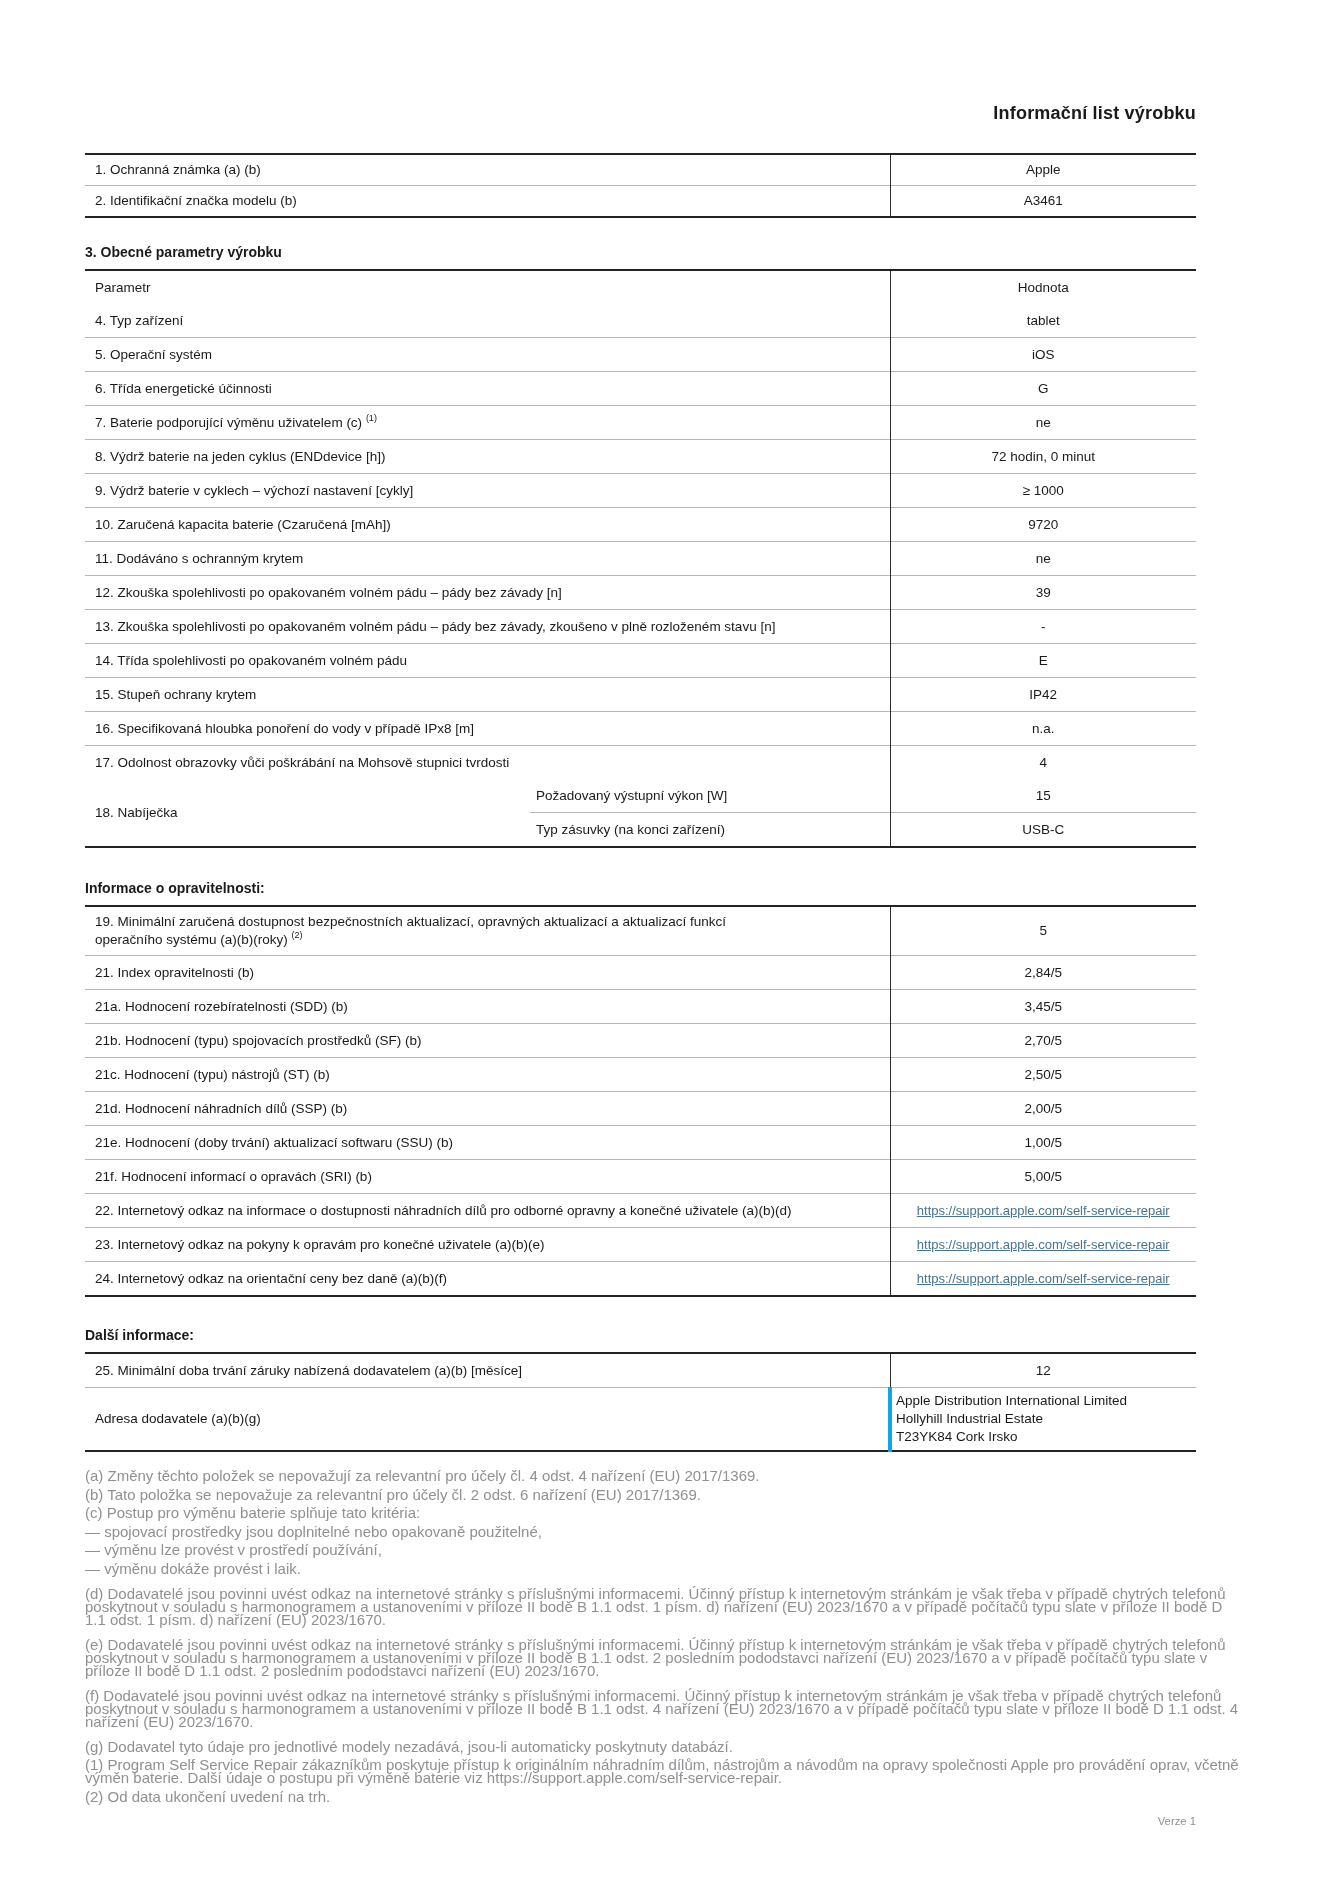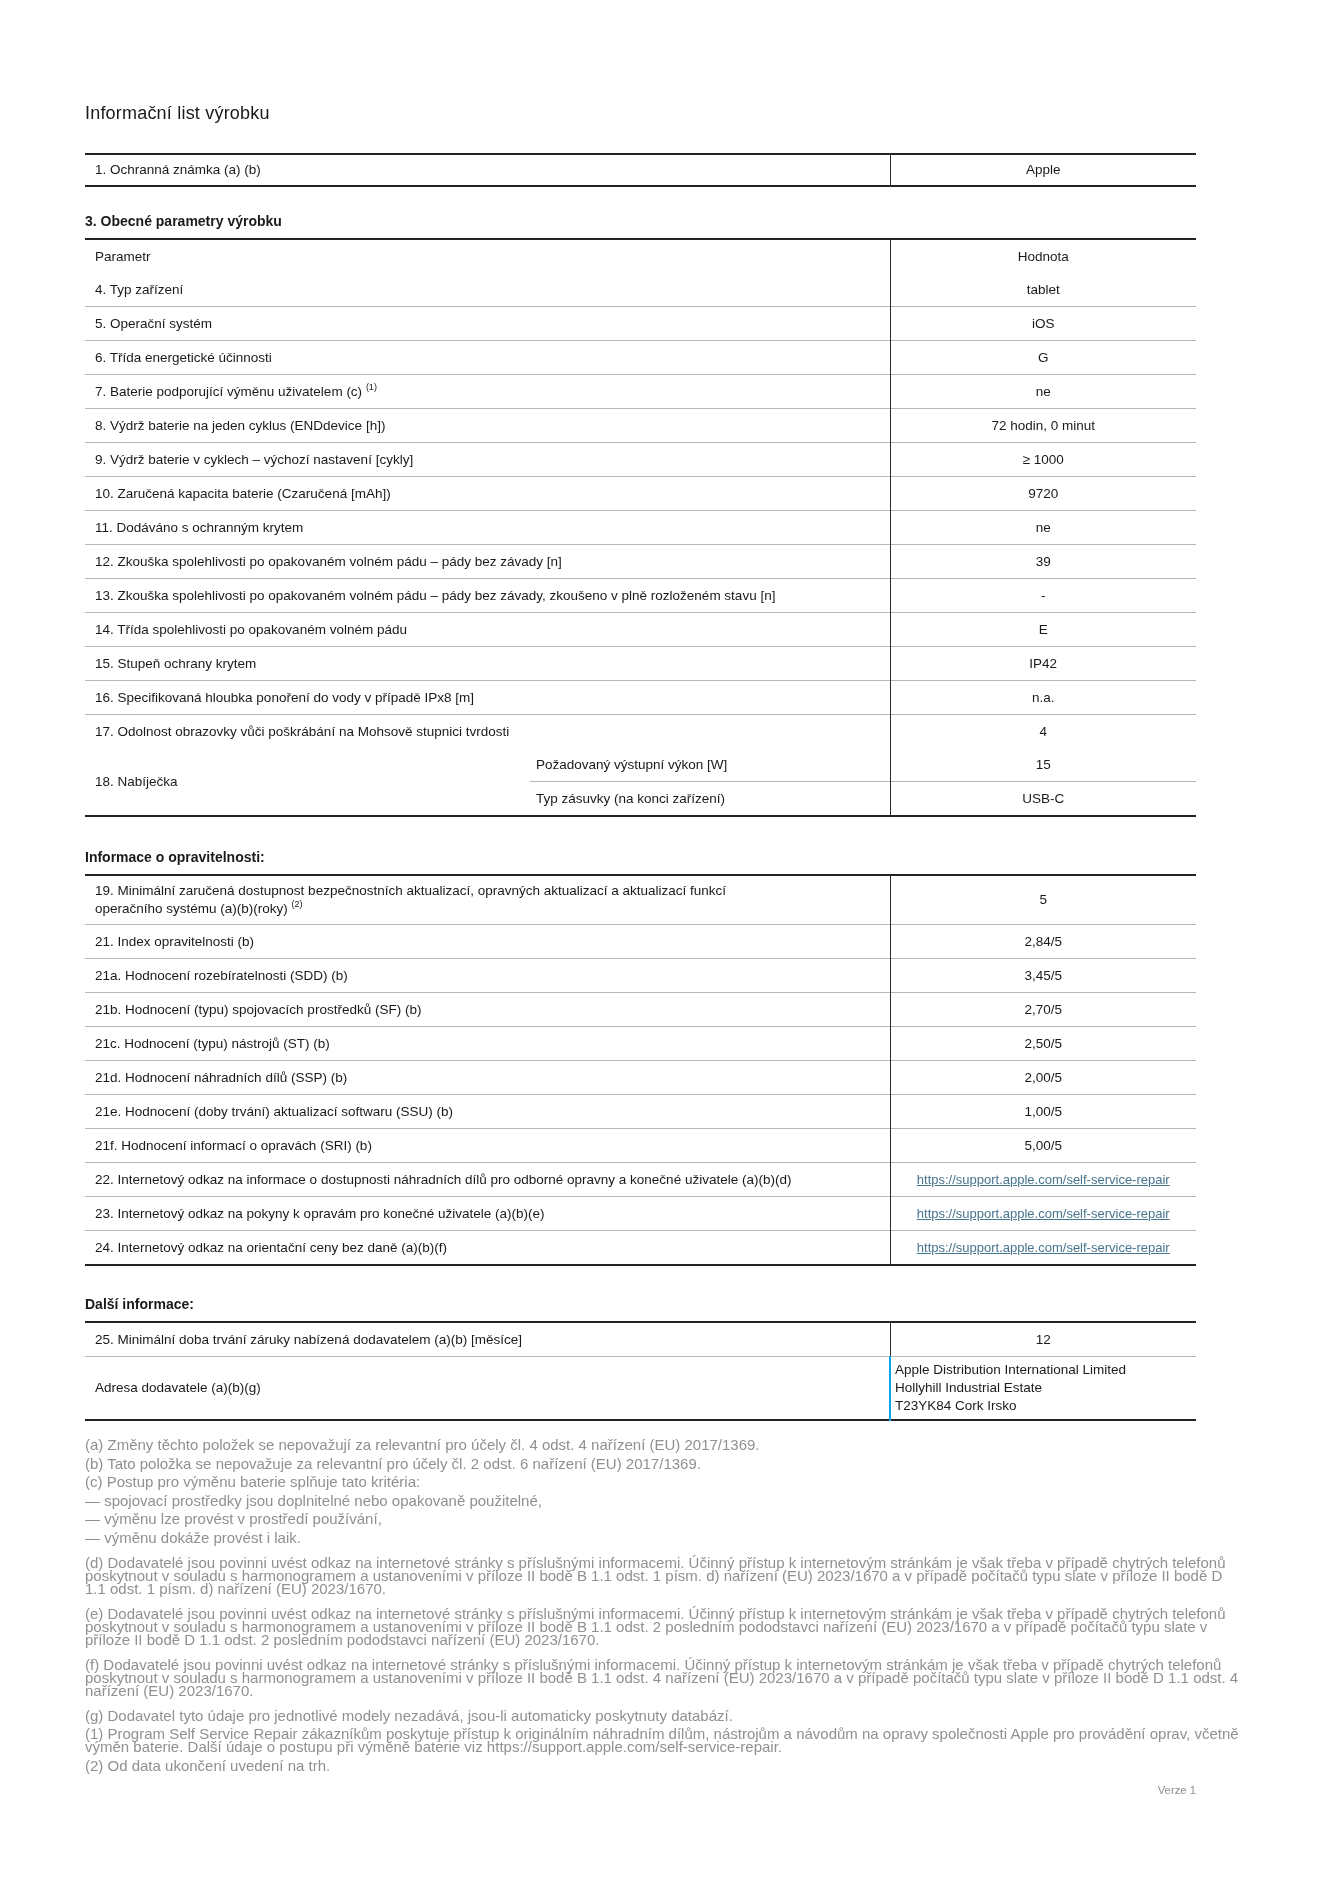--- a/index.html
+++ b/index.html
@@ -3,21 +3,21 @@
 <meta charset="utf-8">
 <style>
   html,body{margin:0;padding:0;background:#ffffff;}
   body{
     width:1328px;height:1879px;position:relative;
     font-family:"Liberation Sans","DejaVu Sans",sans-serif;
     color:#1a1a1a;-webkit-font-smoothing:antialiased;
   }
   .page{padding:103px 0 0 85px;width:1111px;}
   .doc-title{
-    text-align:left;font-size:18px;font-weight:normal;
+    text-align:right;font-size:18px;font-weight:bold;
     margin:0 0 0 0;letter-spacing:.2px;
   }
   table{border-collapse:collapse;table-layout:fixed;width:1111px;}
   table.sheet{border-top:2px solid #232323;border-bottom:2px solid #232323;}
   td{
     font-size:13.5px;line-height:18px;vertical-align:middle;
     padding:0;overflow:hidden;
   }
   td.param{text-align:left;padding:6px 8px 6px 10px;}
   td.subparam{text-align:left;padding:6px 8px 6px 6px;}
@@ -32,21 +32,21 @@
   .h-repair{margin:32px 0 9px 0;}
   .h-additional{margin:30px 0 9px 0;}
   .mt-table1{margin-top:29px;}
   sup.fnref{font-size:9px;line-height:0;vertical-align:6px;}
   #t3-body tr:first-child td.param{padding-right:96px;}
   a.repair-link{
     color:var(--link-color,#47748e);text-decoration:underline;
     font-size:13px;
     margin-top:48px;
   }
-  td.addr{vertical-align:middle;text-align:left;padding:4px 4px 4px 4px;border-left:2px solid #0ea5e9;}
+  td.addr{vertical-align:middle;text-align:left;padding:4px 4px 4px 4px;border-left:4px solid #0ea5e9;}
   .addr-line{font-size:13.5px;line-height:18px;text-align:left;}
   .footnotes{width:1160px;margin-top:17px;color:#909094;}
   .footnote{font-size:15px;line-height:13px;margin:0 0 5.5px 0;}
   .footnote.gap{margin-top:12px;}
   .version{
     width:1111px;text-align:right;color:#909094;
     font-size:11.3px;margin-top:12px;
   }
 </style>
 </head>
@@ -58,20 +58,24 @@
 
   <table class="sheet t1 mt-table1">
     <colgroup>
         <col style="width:805px">
         <col style="width:306px">
       </colgroup>
     <tbody id="t1-body">
         <tr>
     <td class="param"><span class="lbl">1. Ochranná známka (a) (b)</span></td>
     <td class="value">Apple</td>
+  </tr>
+        <tr>
+    <td class="param"><span class="lbl">2. Identifikační značka modelu (b)</span></td>
+    <td class="value">A3461</td>
   </tr>
       </tbody>
   </table>
 
   <div class="section-heading h-general">3. Obecné parametry výrobku</div>
 
   <table class="sheet t2">
     <colgroup>
         <col style="width:445px">
         <col style="width:360px">

